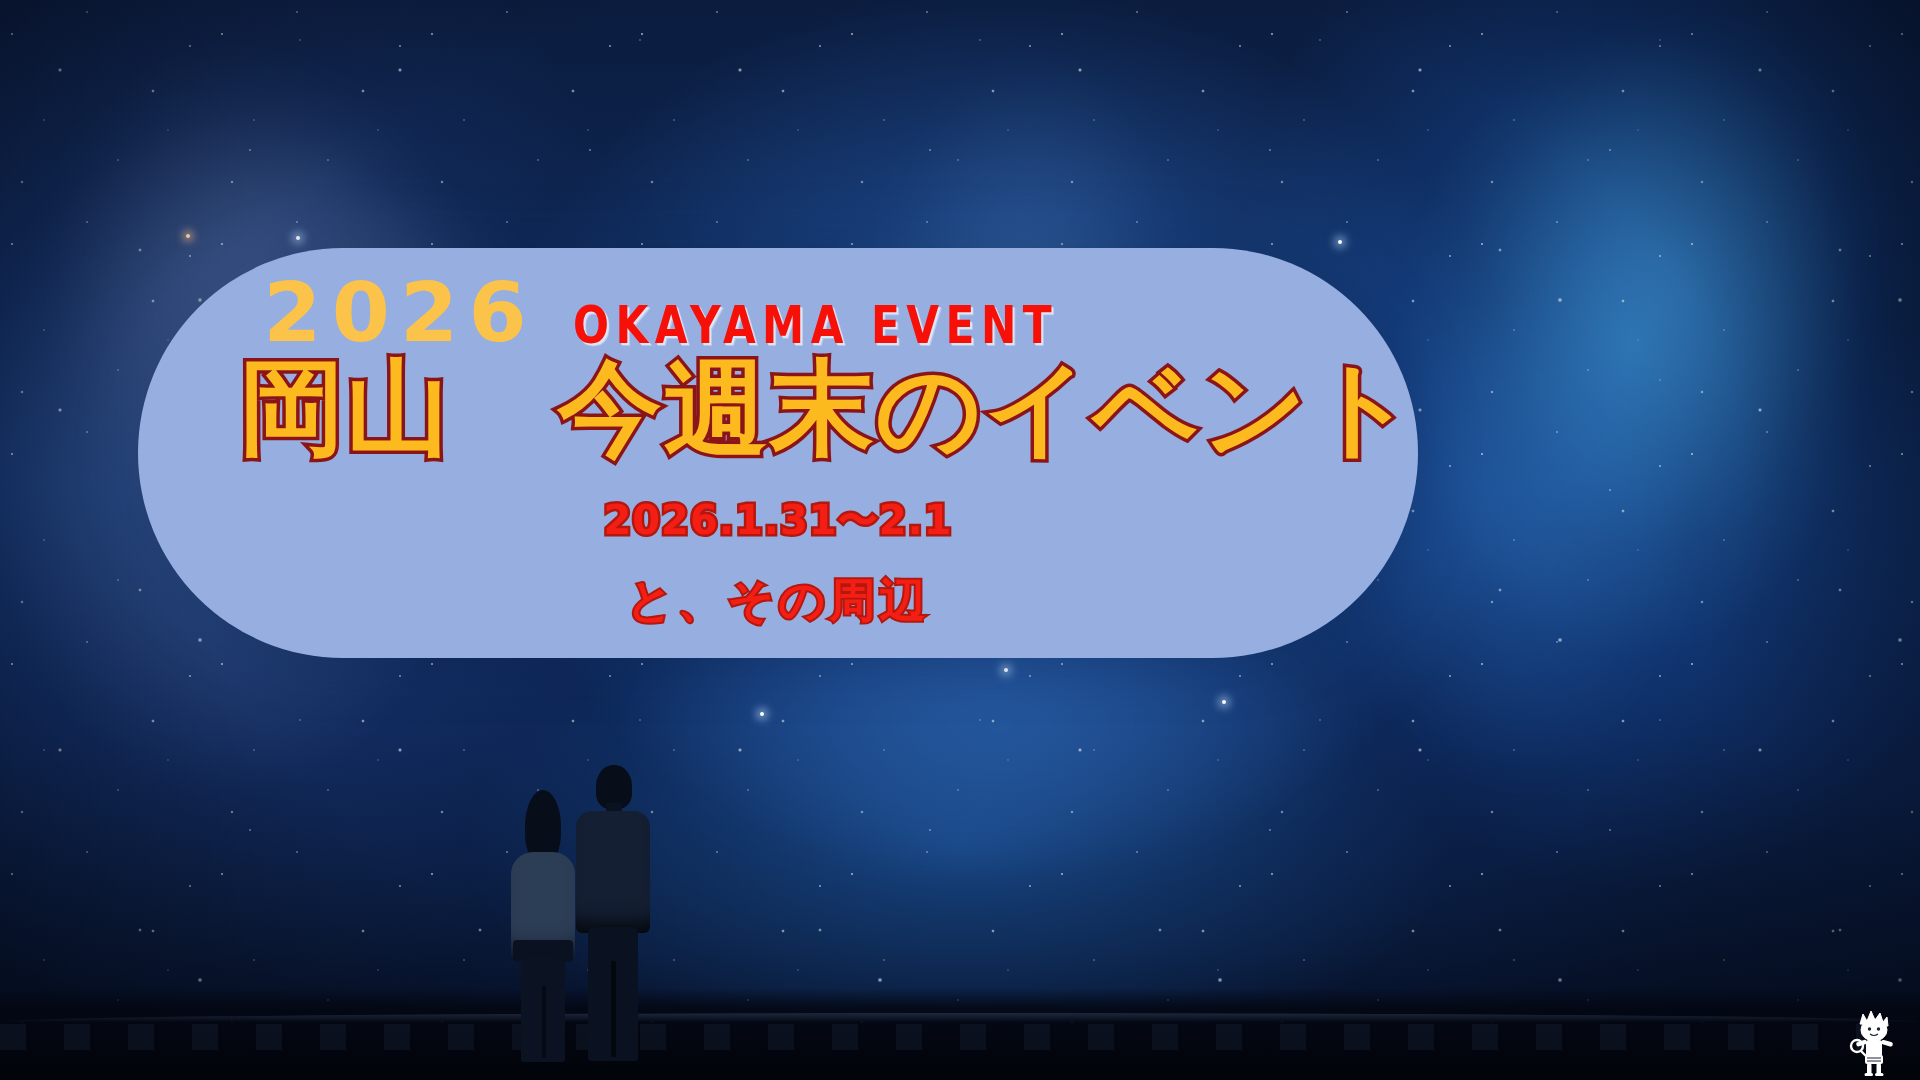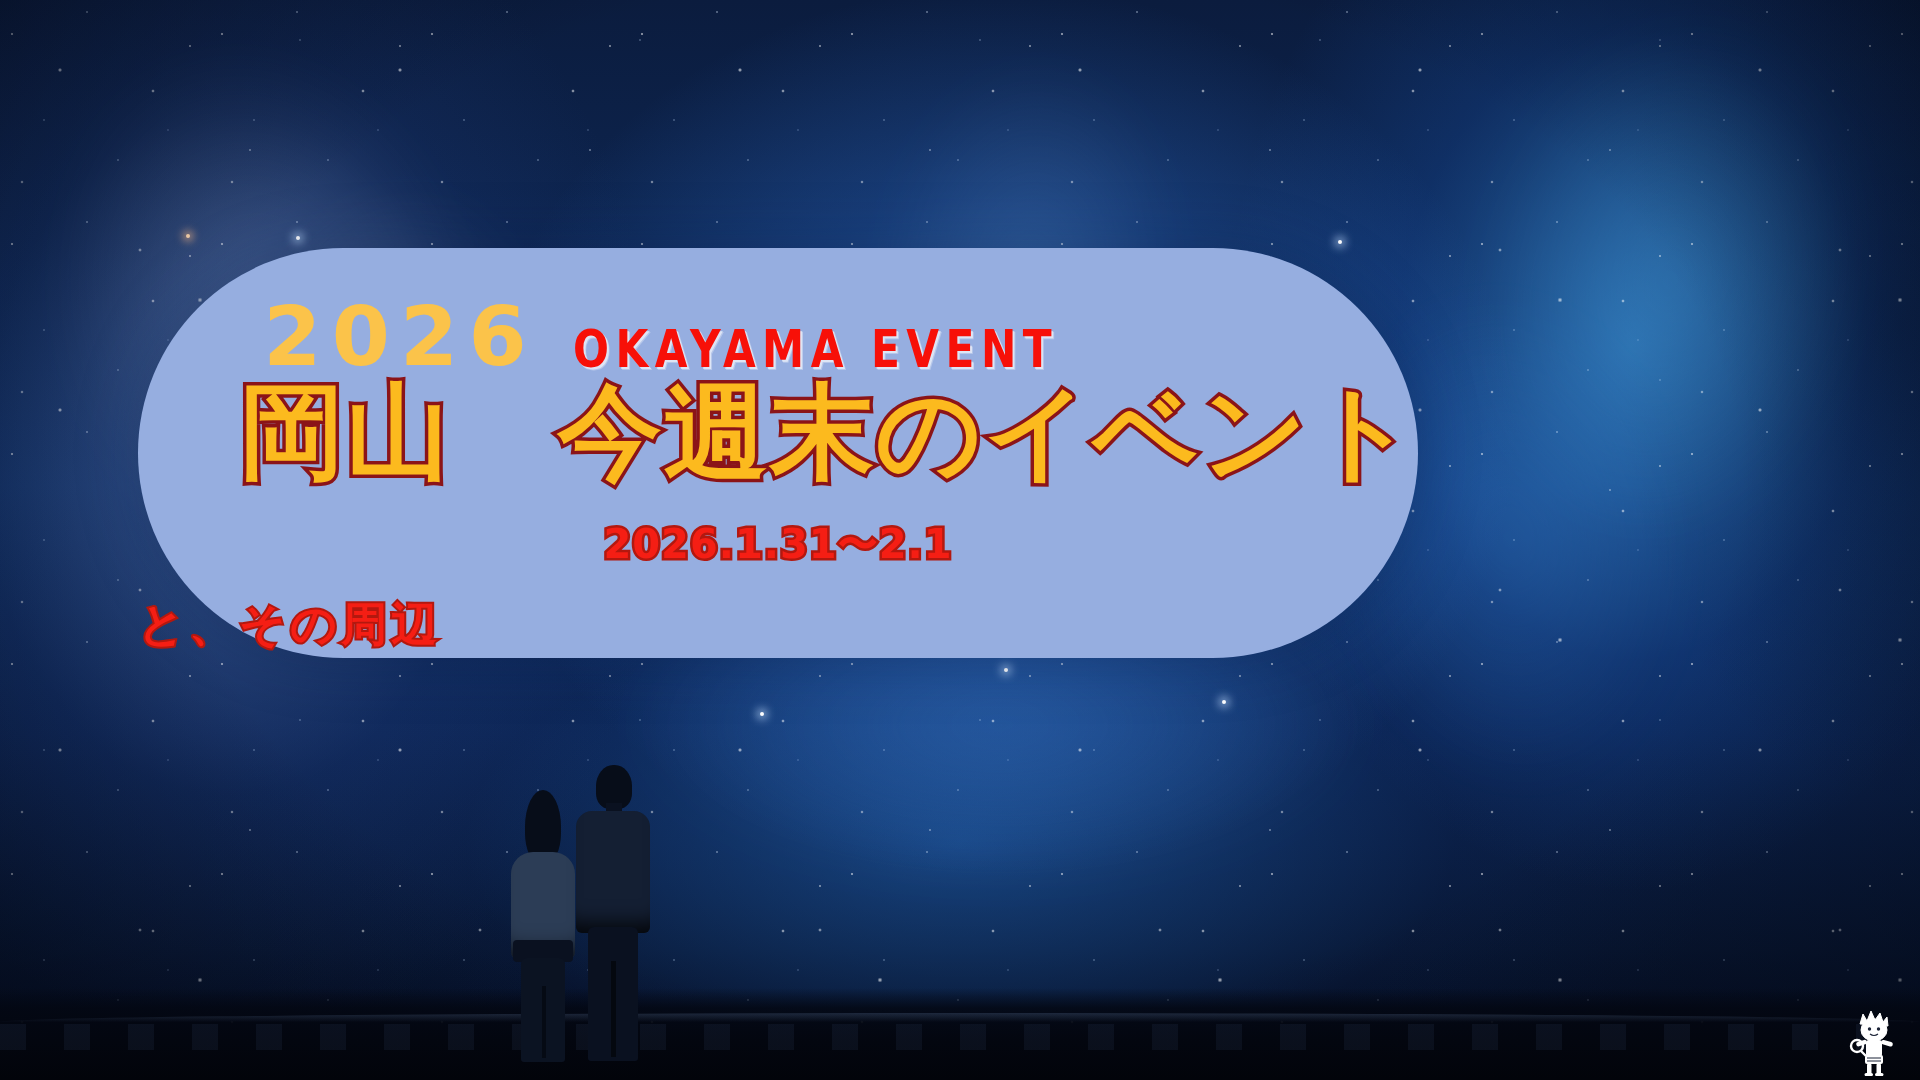--- a/index.html
+++ b/index.html
@@ -152,21 +152,21 @@
   .pill {
     position:absolute;
     left:138px; top:248px; width:1280px; height:410px;
     background:#96aee0;
     border-radius:205px;
     box-shadow:0 0 60px rgba(10,30,70,.35);
   }
 
   .pill-inner {
     position:absolute; inset:0;
-    display:flex; flex-direction:column; align-items:center;margin-top:24px;
+    display:flex; flex-direction:column; align-items:center;
   }
 
   
   .row-top {
     position:absolute; left:128px; top:24px;
     display:flex; align-items:flex-end;
   }
   .year {
     font-family:"DejaVu Sans", sans-serif;
     font-size:82px; font-weight:700;
@@ -211,20 +211,21 @@
     color:#F51E14;
     letter-spacing:1px;
     -webkit-text-stroke:5px #B3180F;
     paint-order:stroke fill;
     white-space:nowrap;
   }
 
   
   .subline {
     position:absolute; left:0; right:0; top:322px;
+    text-align:center;
     font-family:"DejaVu Sans", sans-serif;
     font-size:46px; font-weight:700;
     color:#F51E14;
     letter-spacing:4px;
     -webkit-text-stroke:4px #B3180F;
     paint-order:stroke fill;
     white-space:nowrap;
   }
 
   

